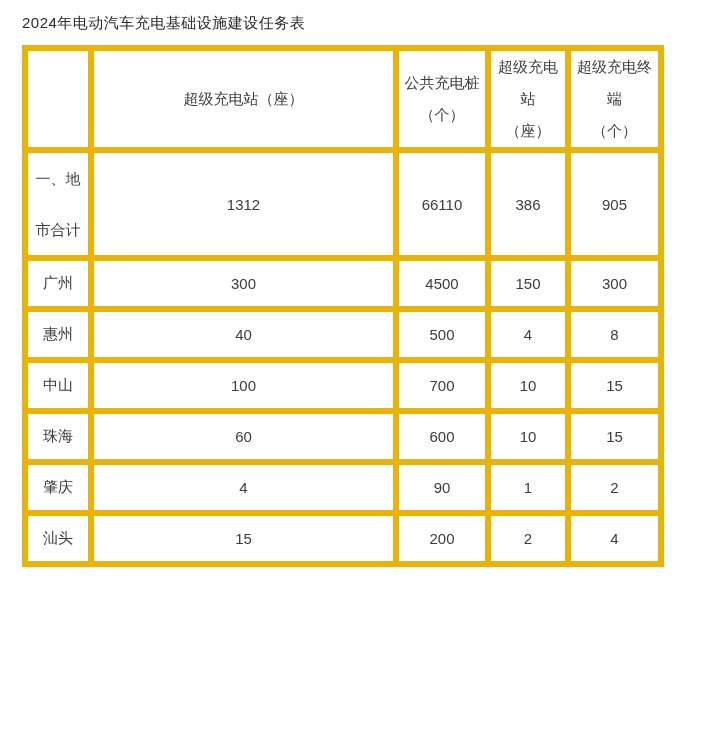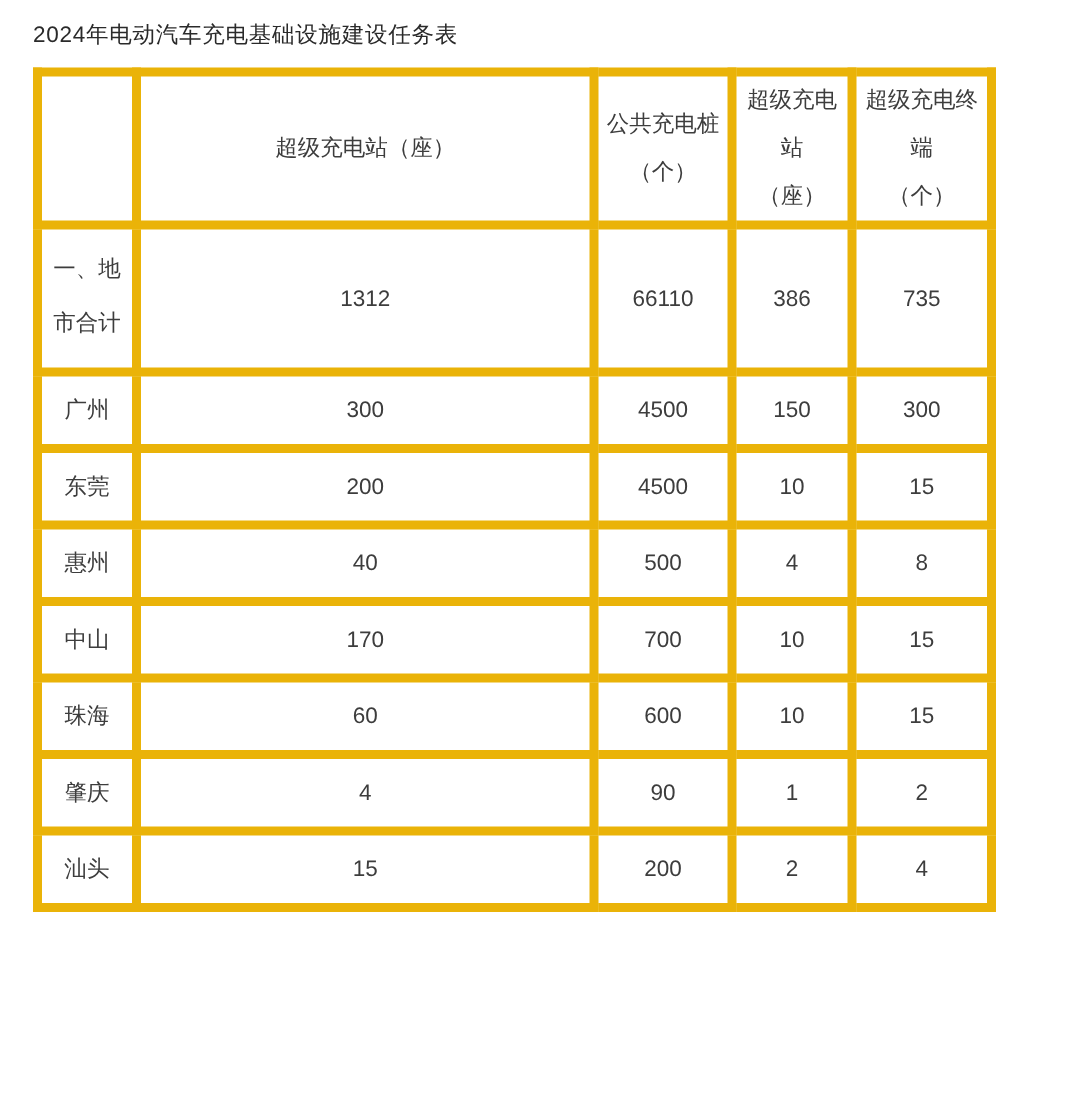--- a/index.html
+++ b/index.html
@@ -37,21 +37,21 @@
     vertical-align: middle;
     font-size: 15px;
     padding: 0 2px;
     word-break: break-all;
     background: #ffffff;
   }
   tr.header-row { height: 84px; }
   tr.header-row td { line-height: 32px; }
   tr.header-row .hdr-unit:empty { display: none; }
   tr.total-row { height: 98px; }
-  tr.total-row td.label-cell { line-height: 36px; font-family: Liberation Mono, monospace; }
+  tr.total-row td.label-cell { line-height: 51px; }
   tr.city-row { height: 51px; }
   td.label-cell { font-size: 15px; }
 </style>
 </head>
 <body>
 
 <div class="page">
 
   <div class="doc-title">2024年电动汽车充电基础设施建设任务表</div>
 
@@ -82,52 +82,45 @@
           <div>超级充电终端</div>
           <div class="hdr-unit">（个）</div>
         </td>
       </tr>
 
       <tr class="total-row">
         <td class="label-cell">一、地市合计</td>
         <td>1312</td>
         <td>66110</td>
         <td>386</td>
-        <td>735</td>
+        <td>905</td>
       </tr>
 
       <tr class="city-row">
         <td class="label-cell">广州</td>
         <td>300</td>
         <td>4500</td>
         <td>150</td>
         <td>300</td>
       </tr>
 
 
 
-      <tr class="city-row">
-        <td class="label-cell">东莞</td>
-        <td>200</td>
-        <td>4500</td>
-        <td>10</td>
-        <td>15</td>
-      </tr>
 
       <tr class="city-row">
         <td class="label-cell">惠州</td>
         <td>40</td>
         <td>500</td>
         <td>4</td>
         <td>8</td>
       </tr>
 
       <tr class="city-row">
         <td class="label-cell">中山</td>
-        <td>170</td>
+        <td>100</td>
         <td>700</td>
         <td>10</td>
         <td>15</td>
       </tr>
 
       <tr class="city-row">
         <td class="label-cell">珠海</td>
         <td>60</td>
         <td>600</td>
         <td>10</td>

